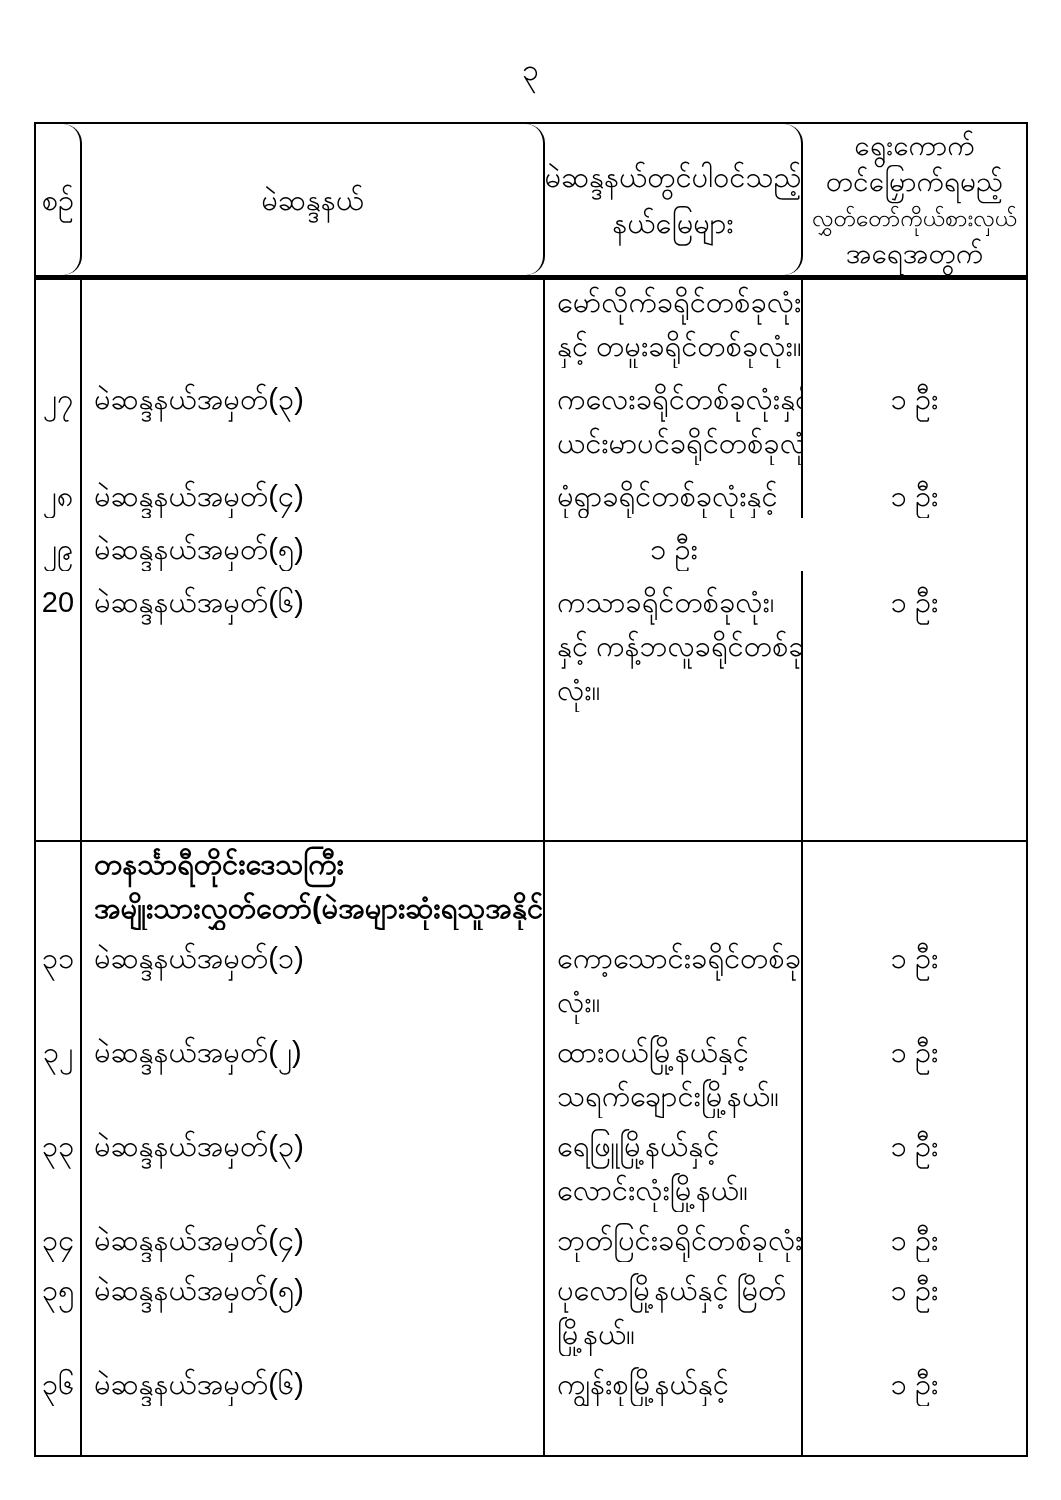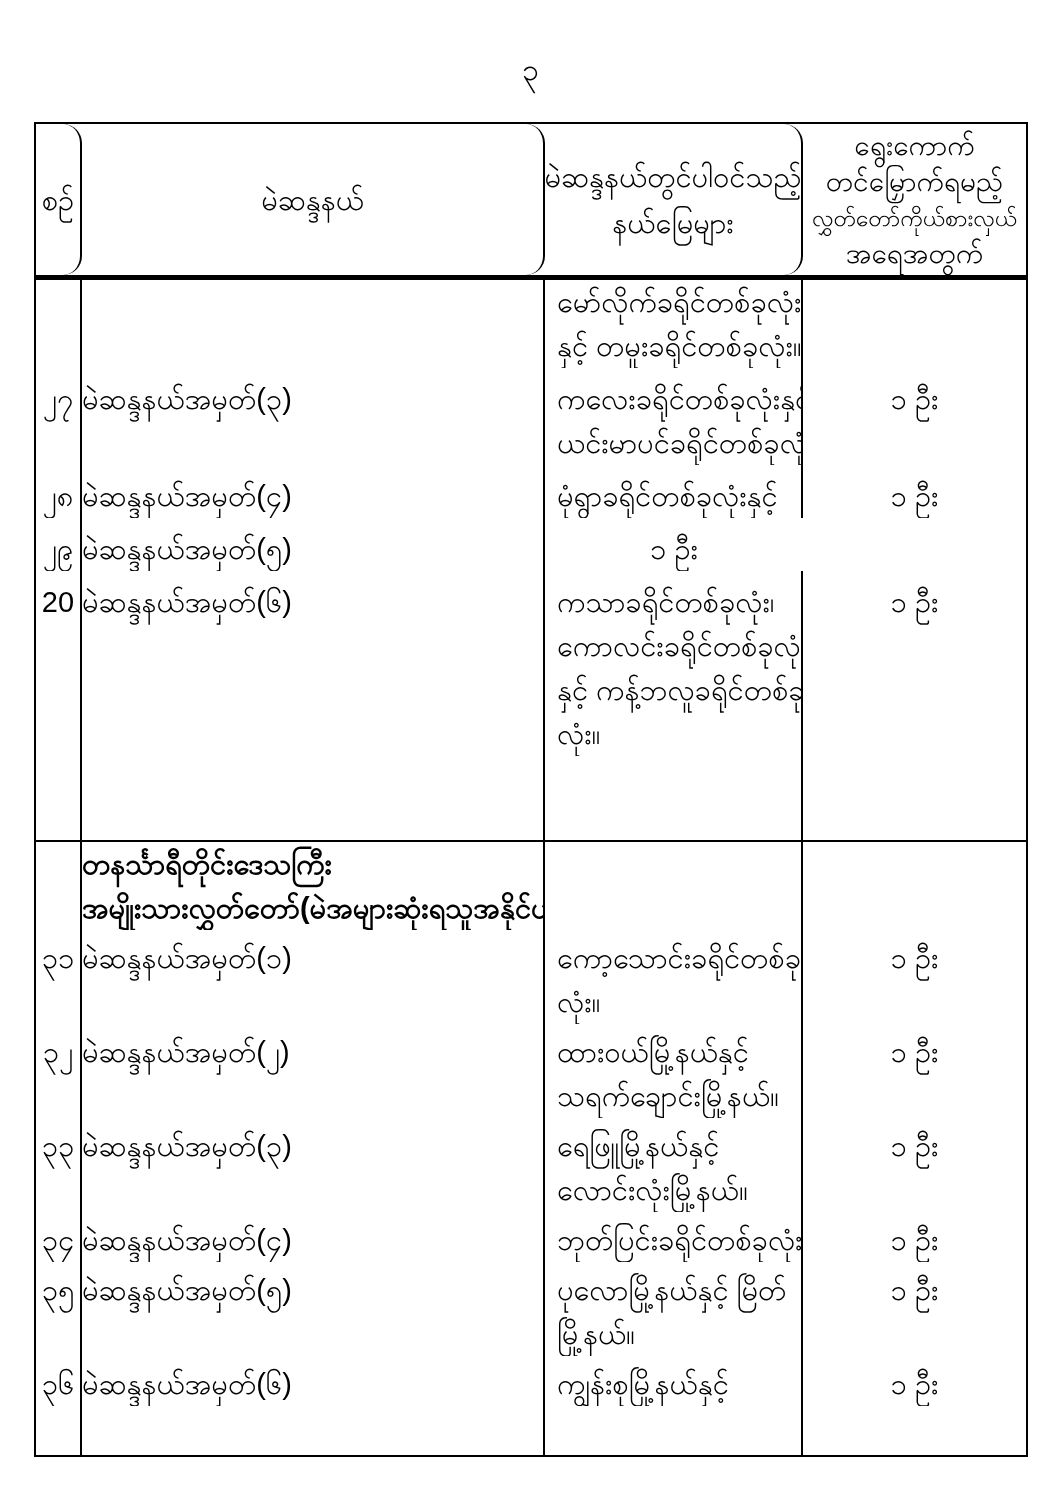--- a/index.html
+++ b/index.html
@@ -38,21 +38,21 @@
   .blk{display:flex;flex-direction:column;flex:none;overflow:hidden;}
   .blk-1{height:560px;border-bottom:2px solid #000;}
   .blk-2{flex:1;}
   .row{flex:none;}
   .row > div{border-right:2px solid #000;overflow:hidden;}
   .row > div:last-child{border-right:none;}
   .row.g9 > div{padding-top:9px;}
   .row.g6 > div{padding-top:6px;}
   .fill{flex:1;min-height:0;}
   .c1{text-align:center;font-size:29px;line-height:44px;}
-  .c2{font-size:29px;line-height:44px;box-sizing:border-box;}
+  .c2{padding-left:12px;font-size:29px;line-height:44px;box-sizing:border-box;}
   .c3{padding-left:12px;padding-right:16px;font-size:29px;line-height:44px;box-sizing:border-box;}
   .c4{text-align:center;font-size:29px;line-height:44px;}
   .bold{font-weight:bold;}
   .line{white-space:nowrap;}
 </style>
 </head>
 <body>
 
 <div class="page">
 
@@ -117,21 +117,20 @@
           </div>
           <div class="c4">၁ ဦး</div>
         </div>
         <div class="row grid4 g9">
           <div class="c1">20</div>
           <div class="c2">
             <div class="line">မဲဆန္ဒနယ်အမှတ်(၆)</div>
           </div>
           <div class="c3">
             <div class="line">ကသာခရိုင်တစ်ခုလုံး၊</div>
-            <div class="line">ကောလင်းခရိုင်တစ်ခုလုံး</div>
             <div class="line">နှင့် ကန့်ဘလူခရိုင်တစ်ခု</div>
             <div class="line">လုံး။</div>
           </div>
           <div class="c4">၁ ဦး</div>
         </div>
         <div class="row grid4 fill">
           <div class="c1"></div>
           <div class="c2"></div>
           <div class="c3"></div>
           <div class="c4"></div>

